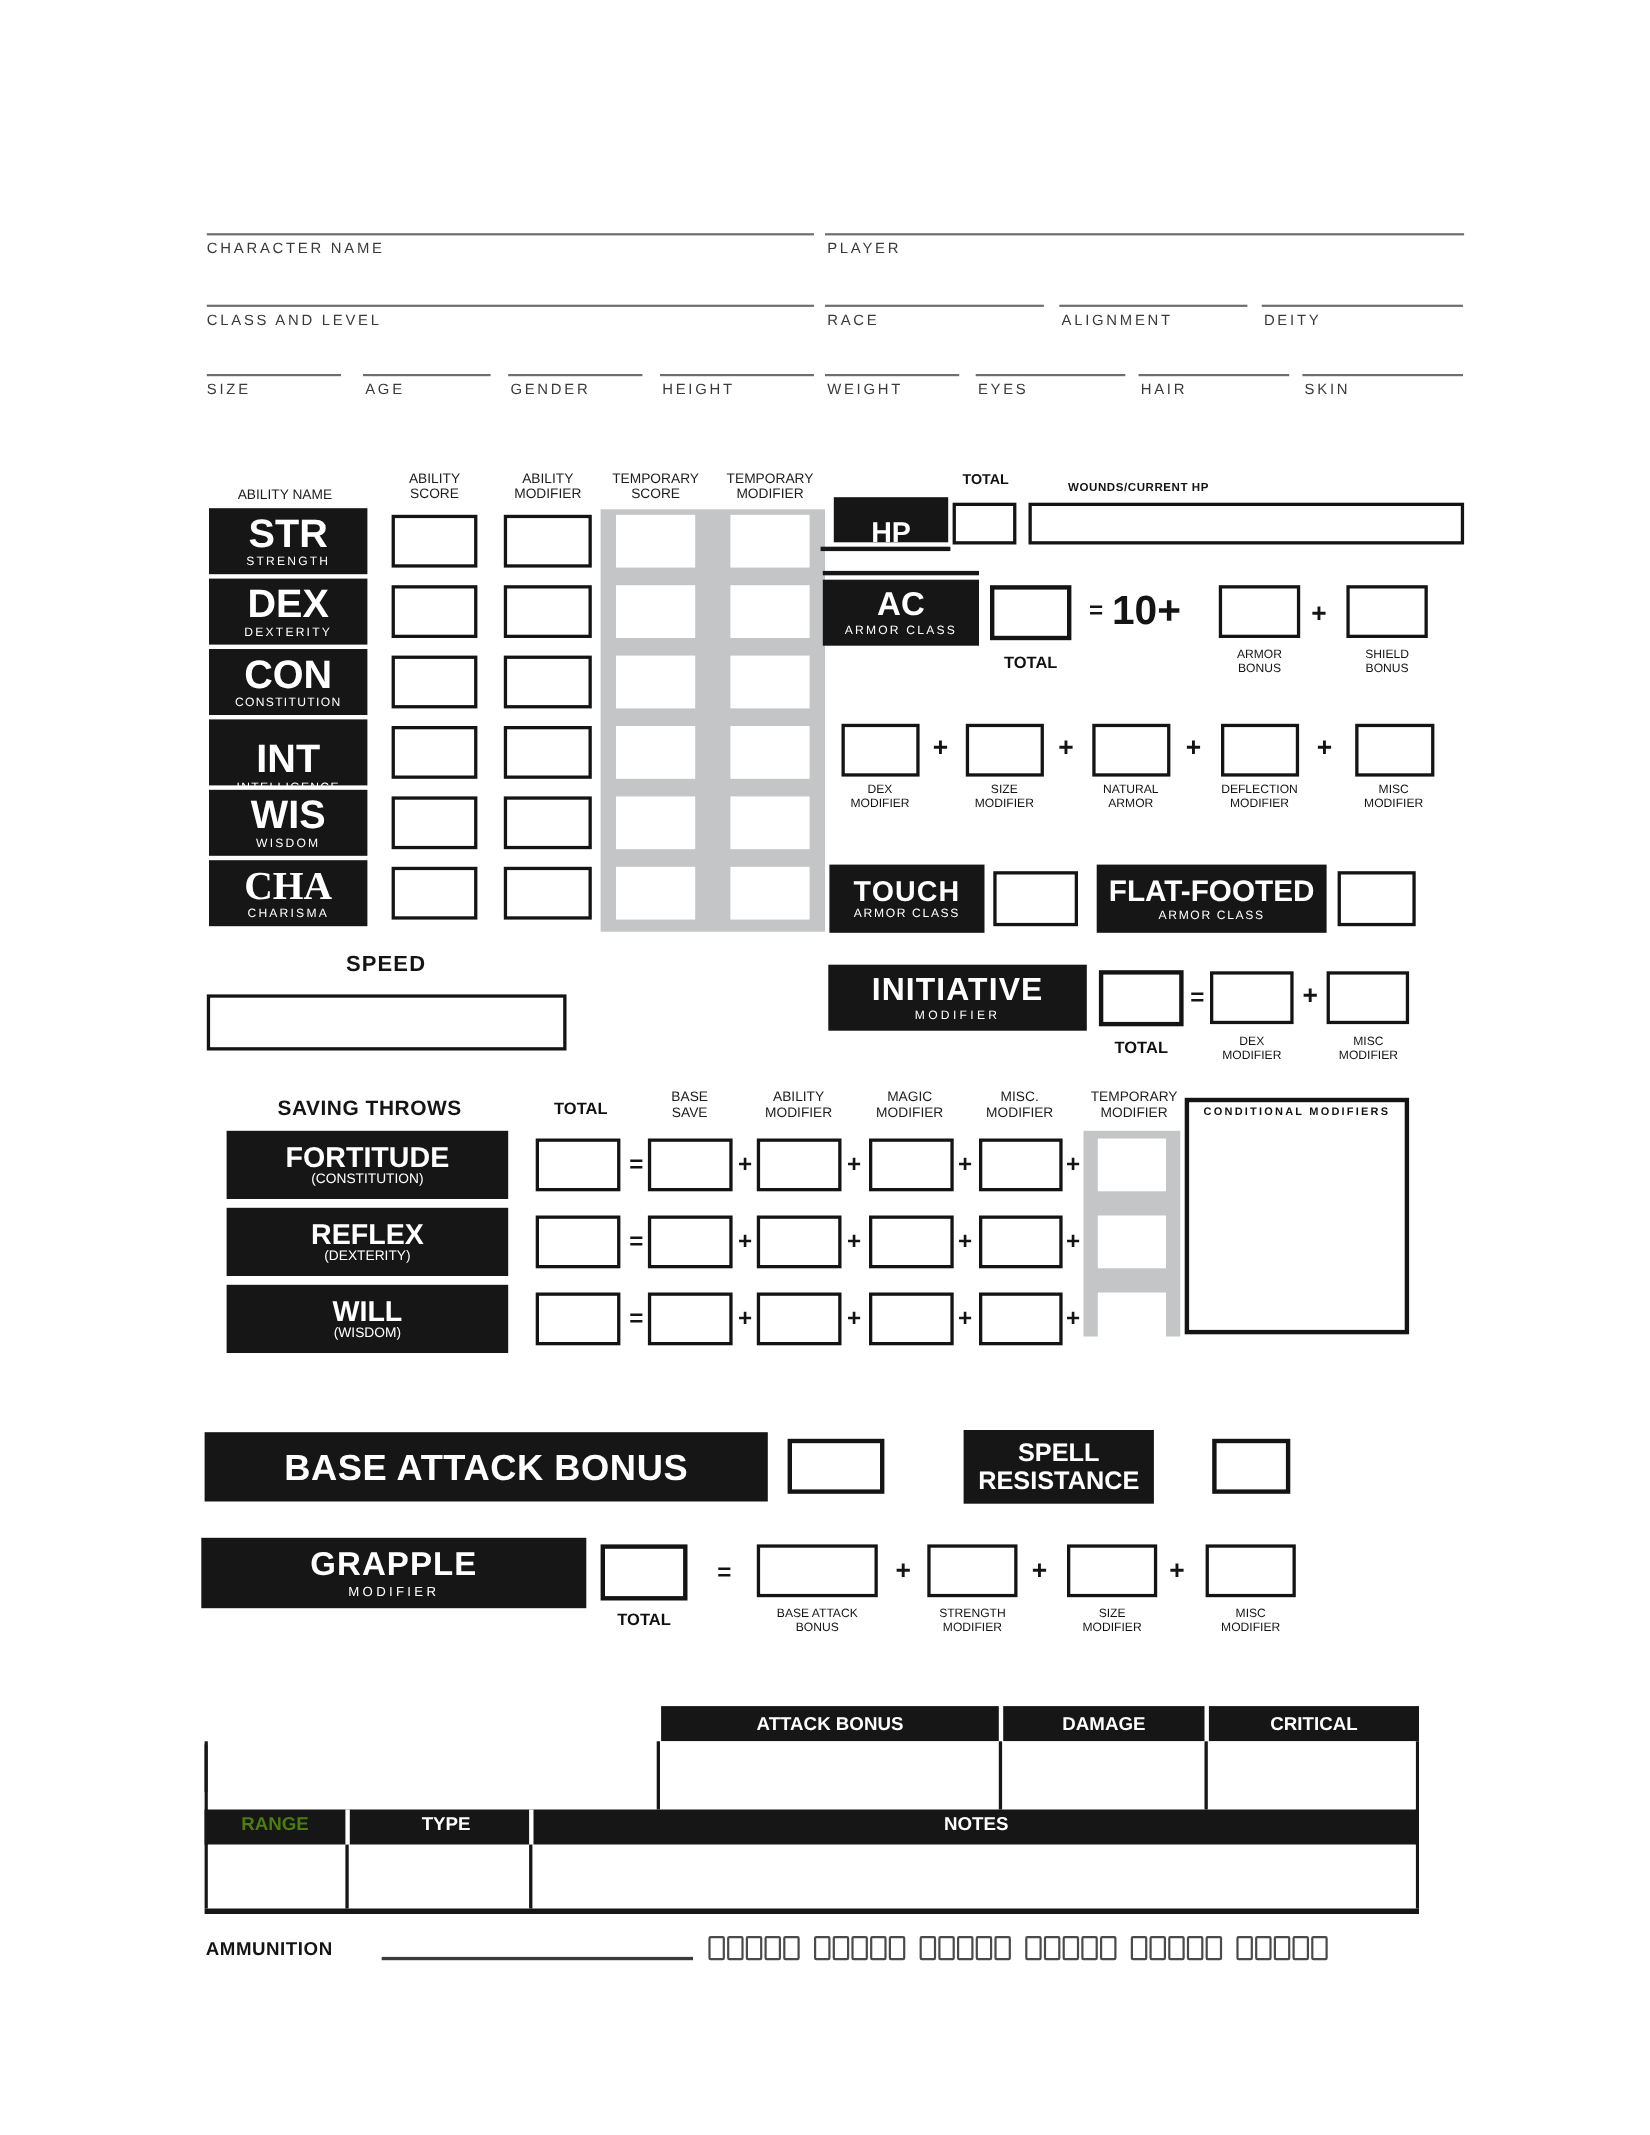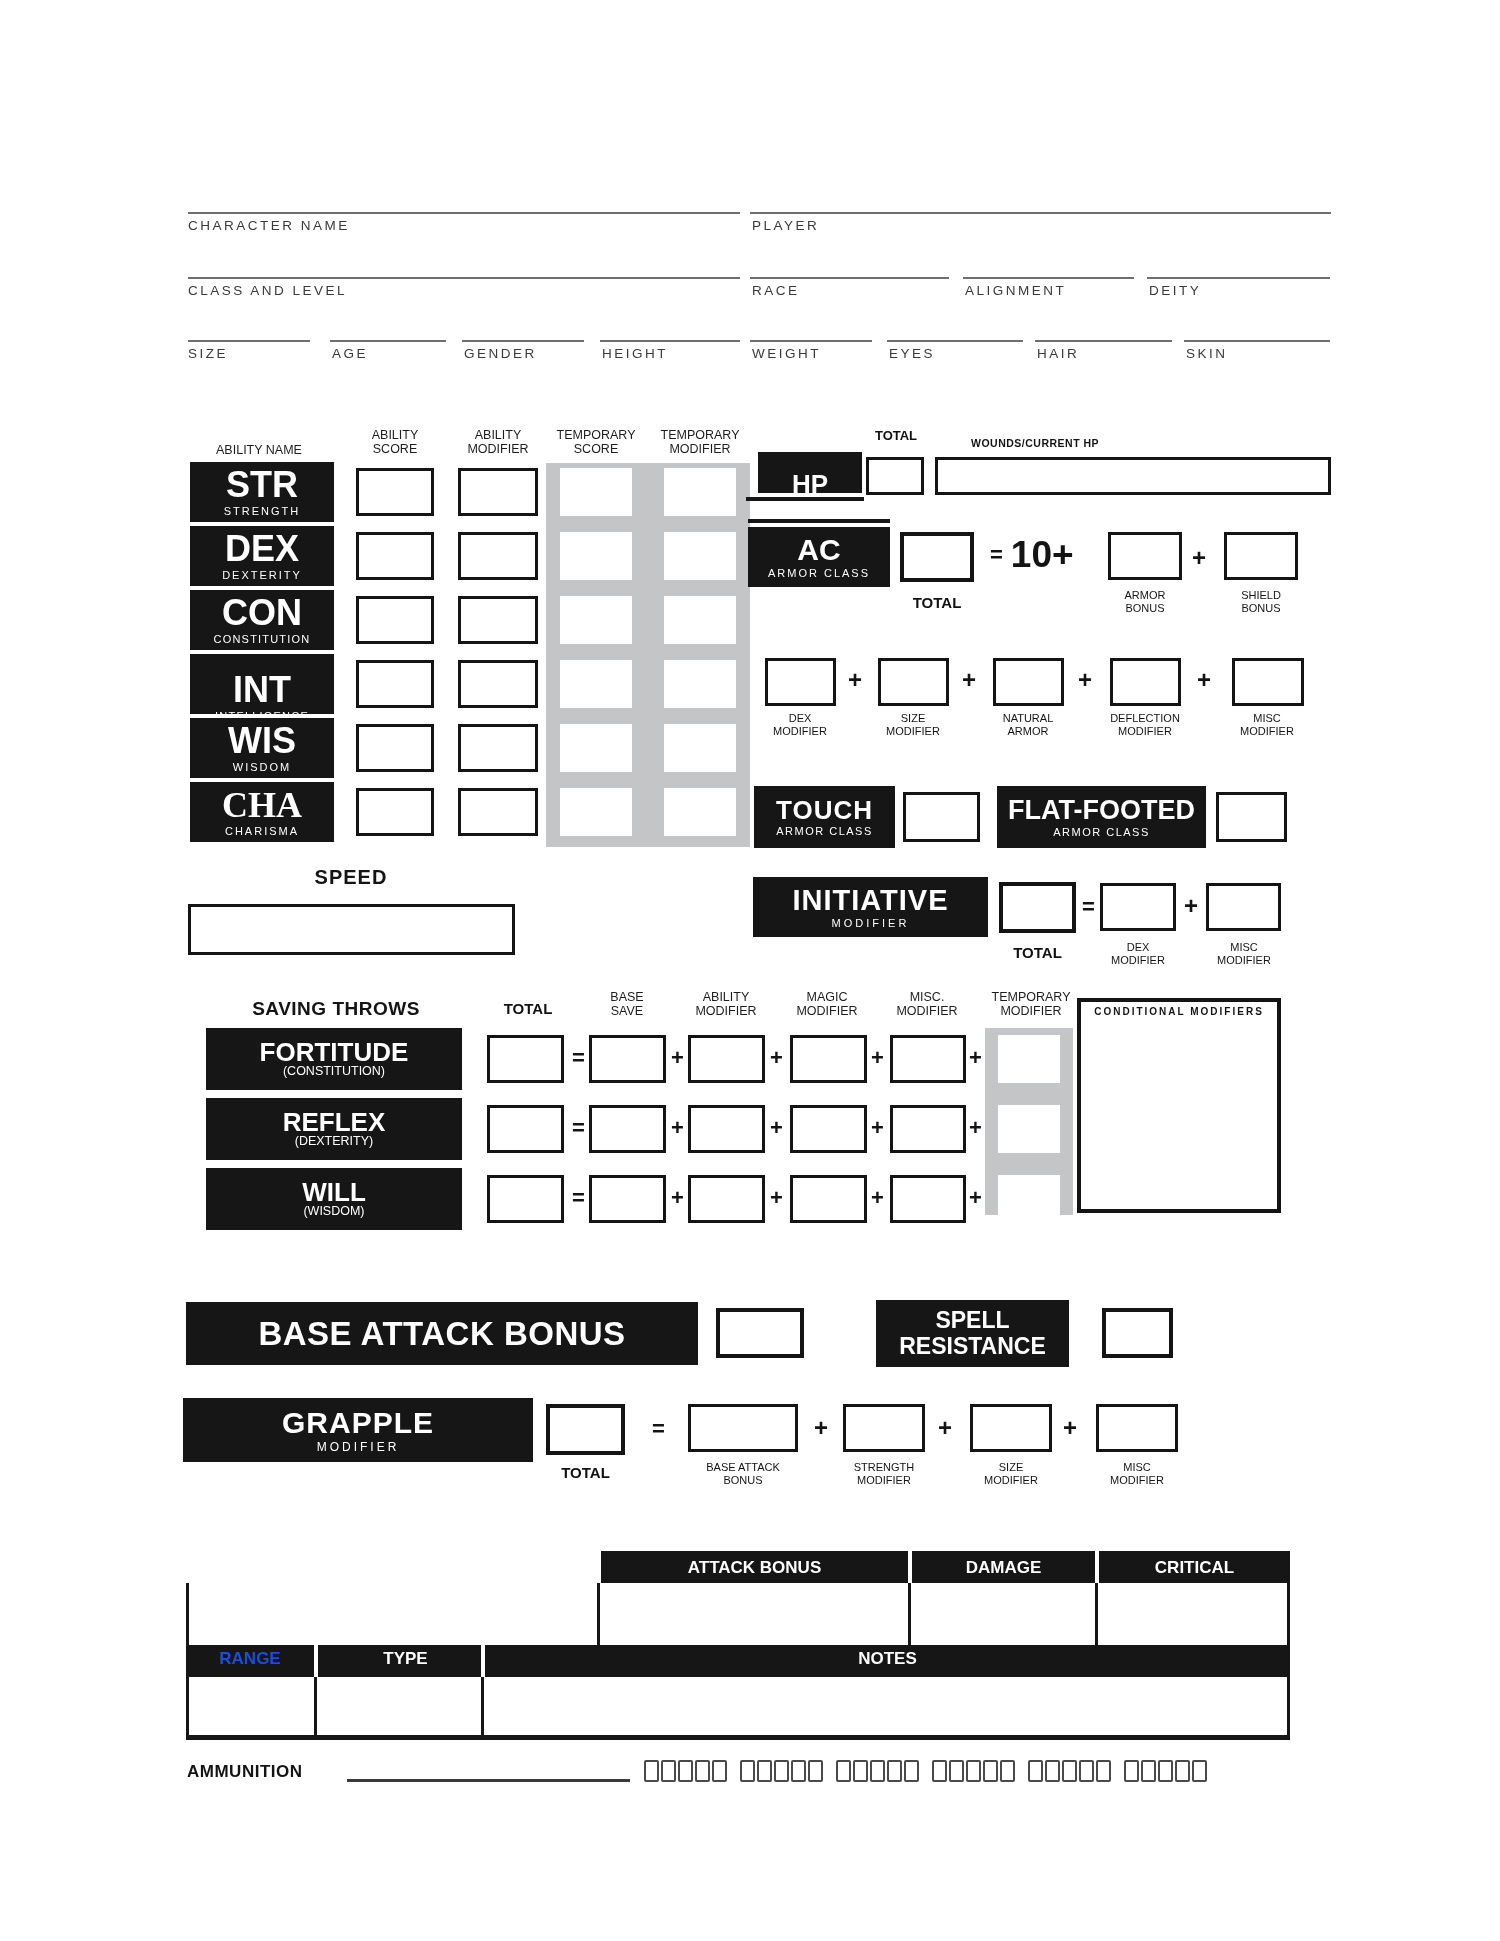--- a/index.html
+++ b/index.html
@@ -271,21 +271,21 @@
 <div class="op" style="left:770px;top:1187px;font-size:22px;">+</div>
 <div class="box" style="left:790px;top:1175px;width:77px;height:48px;"></div>
 <div class="op" style="left:871px;top:1187px;font-size:22px;">+</div>
 <div class="box" style="left:890px;top:1175px;width:76px;height:48px;"></div>
 <div class="op" style="left:969px;top:1187px;font-size:22px;">+</div>
 
 <div class="bb" style="left:186px;top:1302px;width:512px;height:63px;">
   <div class="big" style="font-size:33px;letter-spacing:0.5px;">BASE ATTACK BONUS</div>
 </div>
 <div class="box box4" style="left:716px;top:1308px;width:88px;height:50px;"></div>
-<div class="bb" style="left:876px;top:1300px;width:193px;height:67px;">
+<div class="bb" style="left:876px;top:1300px;width:173px;height:67px;">
   <div class="big pre" style="font-size:23px;line-height:1.12;">SPELL
 RESISTANCE</div>
 </div>
 <div class="box box4" style="left:1102px;top:1308px;width:71px;height:50px;"></div>
 
 <div class="bb" style="left:183px;top:1398px;width:350px;height:64px;">
   <div class="big" style="font-size:30px;letter-spacing:1px;">GRAPPLE</div>
   <div class="sm" style="font-size:12px;letter-spacing:3px;">MODIFIER</div>
 </div>
 <div class="box box4" style="left:546px;top:1404px;width:79px;height:51px;"></div>
@@ -321,21 +321,21 @@
 </div>
 
 <div class="blackbar" style="left:186px;top:1583px;width:3px;height:152px;"></div>
 <div class="blackbar" style="left:1287px;top:1583px;width:3px;height:152px;"></div>
 <div class="abs" style="left:189px;top:1583px;width:1098px;height:62px;background:#fff;"></div>
 <div class="blackbar" style="left:597px;top:1583px;width:3px;height:62px;"></div>
 <div class="blackbar" style="left:908px;top:1583px;width:3px;height:62px;"></div>
 <div class="blackbar" style="left:1095px;top:1583px;width:3px;height:62px;"></div>
 
 <div class="blackbar" style="left:186px;top:1645px;width:1104px;height:32px;"></div>
-<div class="abs" style="left:186px;top:1649px;width:128px;text-align:center;color:#1d4ed8;font-weight:bold;font-size:17px;">RANGE</div>
+<div class="abs" style="left:186px;top:1649px;width:128px;text-align:center;color:#4d7c0f;font-weight:bold;font-size:17px;">RANGE</div>
 <div class="whitebar" style="left:314px;top:1645px;width:4px;height:32px;"></div>
 <div class="abs" style="left:318px;top:1649px;width:163px;text-align:center;color:#fff;font-weight:bold;font-size:17px;padding-left:12px;">TYPE</div>
 <div class="whitebar" style="left:481px;top:1645px;width:4px;height:32px;"></div>
 <div class="abs" style="left:485px;top:1649px;width:805px;text-align:center;color:#fff;font-weight:bold;font-size:17px;">NOTES</div>
 
 <div class="abs" style="left:189px;top:1677px;width:1098px;height:58px;background:#fff;"></div>
 <div class="blackbar" style="left:314px;top:1677px;width:3px;height:58px;"></div>
 <div class="blackbar" style="left:481px;top:1677px;width:3px;height:58px;"></div>
 <div class="blackbar" style="left:186px;top:1735px;width:1104px;height:5px;"></div>
 

